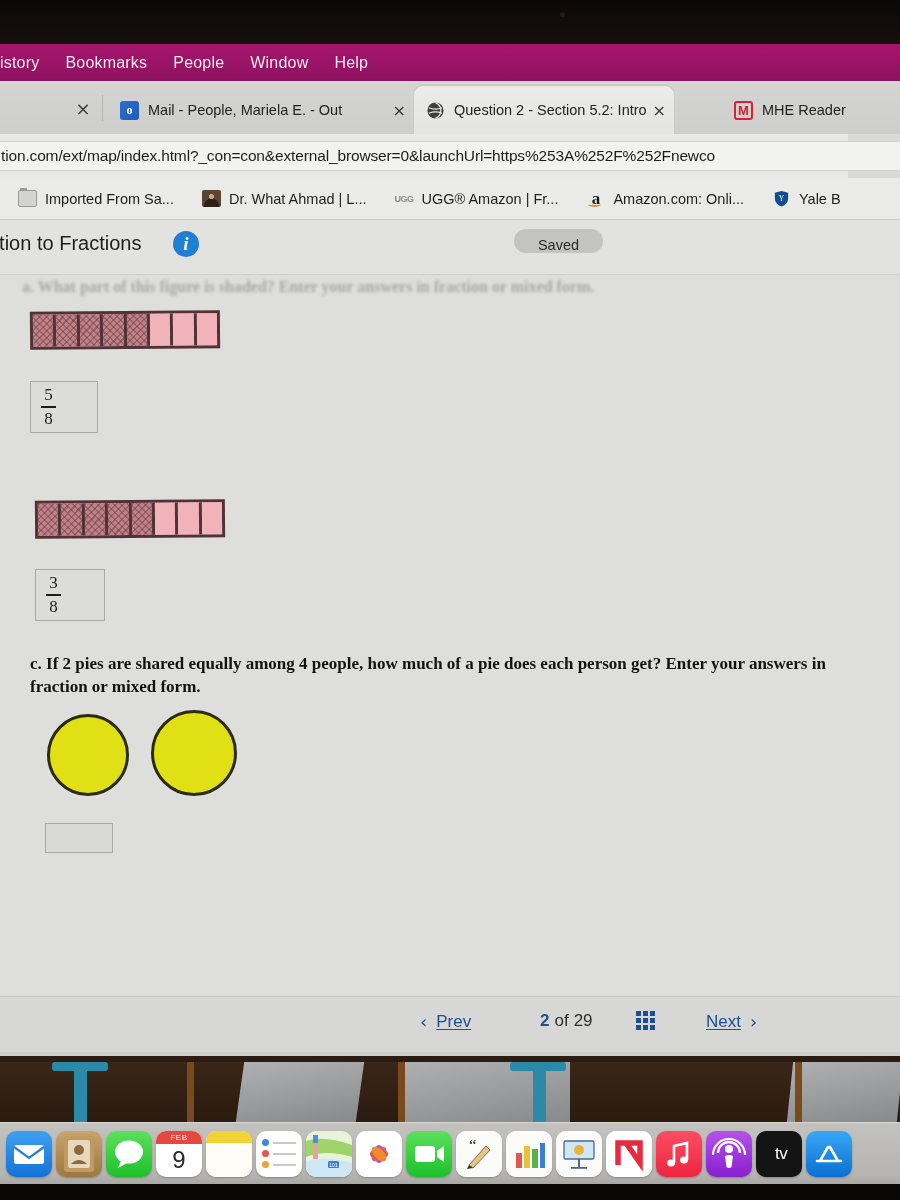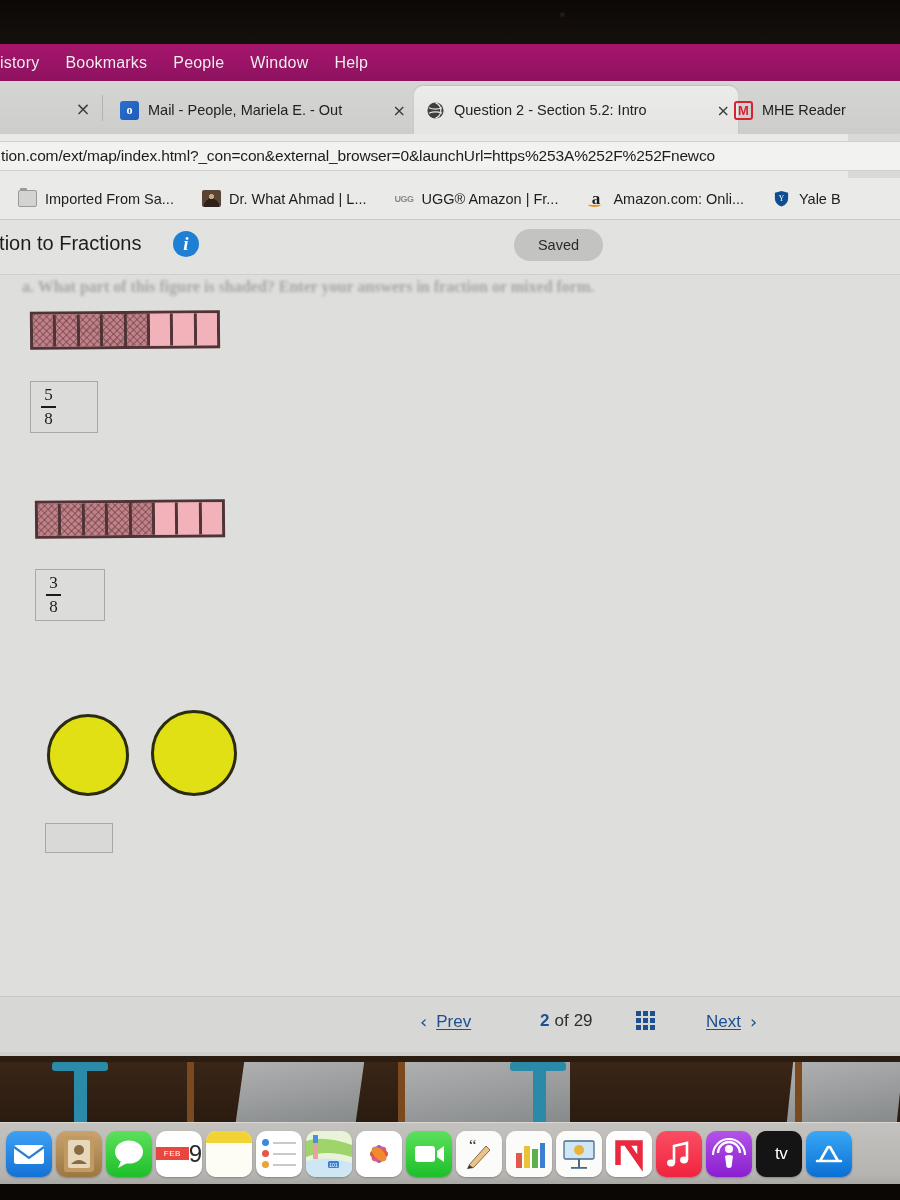--- a/index.html
+++ b/index.html
@@ -66,21 +66,21 @@
     border-radius: 9px 9px 0 0;
     display: flex; align-items: center;
     padding: 0 8px 0 12px;
     font-size: 14.5px;
     color: #222;
     white-space: nowrap;
     overflow: hidden;
   }
   #tab-mail { left: 108px; width: 306px; background: transparent; }
   #tab-question {
-    left: 414px; width: 324px;
+    left: 414px; width: 260px;
     background: linear-gradient(180deg, #ebebe9 0%, #e4e4e2 100%);
     box-shadow: 0 -1px 2px rgba(0,0,0,.10);
   }
   #tab-mhe { left: 722px; width: 200px; background: transparent; }
   .tab-favicon {
     width: 19px; height: 19px; flex: 0 0 19px;
     margin-right: 9px;
     display: flex; align-items: center; justify-content: center;
   }
   .fav-outlook {
@@ -193,21 +193,21 @@
   #info-icon {
     position: absolute; left: 173px; top: 11px;
     width: 26px; height: 26px; border-radius: 50%;
     background: #1f7fd4;
     color: #fff; font-family: "Liberation Serif", serif;
     font-size: 19px; font-weight: bold; font-style: italic;
     text-align: center; line-height: 26px;
   }
   #saved-badge {
     position: absolute; left: 514px; top: 9px;
-    width: 89px; height: 32px;
+    width: 89px; height: 24px;
     border-radius: 16px;
     background: #c3c3c1;
     color: #2a2a2a; font-size: 14.5px;
     text-align: center; line-height: 32px;
   }
 
   #qbody {
     position: absolute; left: 0; top: 55px; width: 900px; height: 721px;
     background: #dededc;
   }
@@ -369,21 +369,21 @@
     box-shadow: 0 1px 2px rgba(0,0,0,.25);
   }
   .dock-icon.running::after {
     content: ""; position: absolute; left: 50%; bottom: -8px;
     margin-left: -2px; width: 4px; height: 4px; border-radius: 50%;
     background: #3b3b39;
   }
   .di-mail   { background: linear-gradient(180deg,#3da0f2,#1472d6); color:#fff; }
   .di-contacts { background: linear-gradient(180deg,#c9a36d,#9d7741); color:#5b4526; }
   .di-messages { background: linear-gradient(180deg,#5ce05c,#1dbf2a); color:#fff; }
-  .di-calendar { background: #fff; flex-direction: row; }
+  .di-calendar { background: #fff; flex-direction: column; }
   .di-calendar .cal-top {
     width: 100%; height: 13px; background: #e8473f; color: #fff;
     font-size: 8px; text-align: center; line-height: 13px; letter-spacing: .5px;
   }
   .di-calendar .cal-day {
     flex: 1; display: flex; align-items: center; justify-content: center;
     color: #2a2a2a; font-size: 24px; font-family: "Liberation Sans", sans-serif;
   }
   .di-notes { background: #fff; flex-direction: column; }
   .di-notes .n-top { width: 100%; height: 12px; background: #f2d335; }
@@ -531,20 +531,21 @@
       </div>
 
       <div class="answer-box" id="answer-b">
         <span class="fraction">
           <span class="num">3</span>
           <span class="bar-line"></span>
           <span class="den">8</span>
         </span>
       </div>
 
+      <div class="q-text" id="qc-text">c. If 2 pies are shared equally among 4 people, how much of a pie does each person get? Enter your answers in fraction or mixed form.</div>
 
       <div class="pie" id="pie-1"></div>
       <div class="pie" id="pie-2"></div>
 
       <div class="answer-box" id="answer-c"></div>
     </div>
 
     <div id="qnav">
       <div class="nav-group" id="nav-prev">
         <span class="chev">‹</span>

